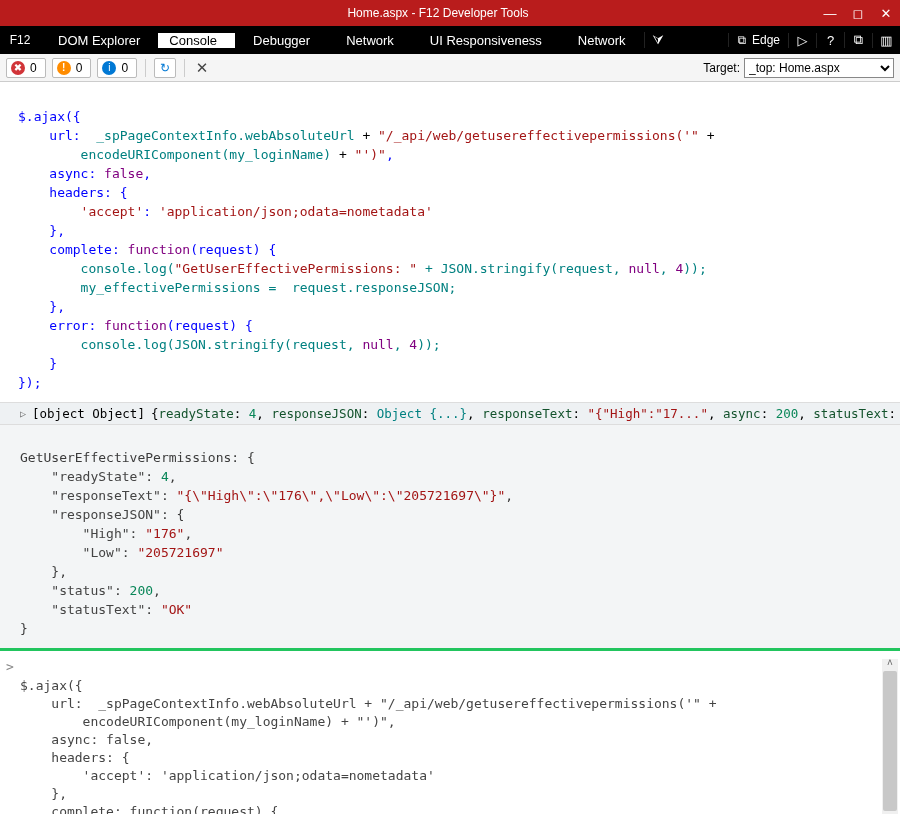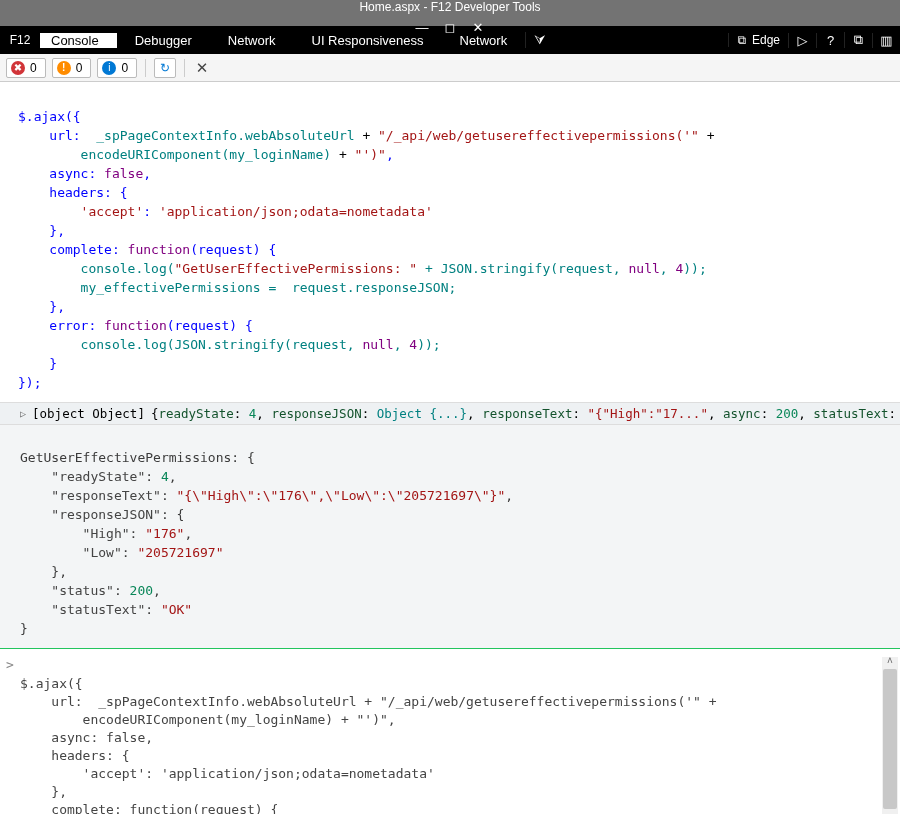--- a/index.html
+++ b/index.html
@@ -1,17 +1,17 @@
 <!DOCTYPE html>
 <html><head>
 <meta charset="utf-8">
 <style>
   * { box-sizing: border-box; margin: 0; padding: 0; }
   html, body { width: 900px; height: 814px; font-family: "Segoe UI", Arial, sans-serif; font-size: 12px; overflow: hidden; background: #fff; }
-  .titlebar { height: 26px; background: #737373; color: #fff; display: flex; align-items: center; flex-direction: column; }
+  .titlebar { height: 26px; background: #b91c1c; color: #fff; display: flex; align-items: center; }
   .titlebar .title { text-align: center; flex: 1; font-size: 12px; }
   .titlebar .winbtns { display: flex; gap: 0; }
   .titlebar .wbtn { width: 28px; height: 26px; display: flex; align-items: center; justify-content: center; color: #fff; font-size: 13px; }
   .menubar { height: 28px; background: #000; color: #fff; display: flex; align-items: center; }
   .menubar .mtab { padding: 0 18px; display: flex; align-items: center; font-size: 13px; cursor: pointer; }
   .menubar .mtab.f12 { width: 40px; padding: 0; justify-content: center; font-size: 12px; }
   .menubar .mtab.active { background: #fff; color: #000; padding-left: 11px; }
   .menubar .rspace { flex: 1; }
   .menubar .ricon { width: 28px; display: flex; align-items: center; justify-content: center; font-size: 13px; border-left: 1px solid #222; }
   .menubar .edge { padding: 0 8px; display: flex; align-items: center; gap: 6px; border-left: 1px solid #222; font-size: 12px; }
@@ -32,21 +32,21 @@
   .k-red   { color: #a31515; }
   .k-purple{ color: #800080; }
   .k-black { color: #000; }
   .outrow { background: #eef1f3; border-top: 1px solid #ddd; border-bottom: 1px solid #ddd; font-family: Consolas, monospace; font-size: 12.5px; padding: 3px 6px 3px 20px; white-space: nowrap; overflow: hidden; display: flex; align-items: center; }
   .outrow .tri { margin-right: 6px; color: #666; font-size: 10px; }
   .outrow .seg { margin-right: 6px; }
   .outrow .lbl { color: #14532d; }
   .outrow .num { color: #098658; }
   .outrow .tealv { color: #008080; text-align: right; }
   .outrow .str { color: #a31515; }
-  .outbody { background: #f3f5f6; font-family: Consolas, monospace; font-size: 13px; line-height: 19px; padding: 4px 0 10px 20px; white-space: pre; color: #3b3b3b; border-bottom: 1px solid #22c55e; }
+  .outbody { background: #f3f5f6; font-family: Consolas, monospace; font-size: 13px; line-height: 19px; padding: 4px 0 10px 20px; white-space: pre; color: #3b3b3b; border-bottom: 3px solid #22c55e; }
   .outbody .key { color: #444; }
   .outbody .numv { color: #098658; }
   .outbody .strv { color: #a31515; }
   .inputwrap { position: relative; }
   .inputpane { font-family: Consolas, monospace; font-size: 13px; line-height: 18px; padding: 8px 30px 8px 20px; white-space: pre; color: #444; }
   .prompt { position: absolute; left: 6px; top: 8px; font-family: Consolas, monospace; color: #888; font-size: 13px; }
   .vscroll { position: absolute; right: 2px; top: 8px; bottom: 34px; width: 16px; background: #f0f0f0; display: flex; justify-content: center; }
   .vscroll .thumb { width: 14px; background: #c8c8c8; margin-top: 12px; height: 140px; border-radius: 2px; }
   .vscroll .arr { position: absolute; font-size: 10px; color: #666; }
   .vscroll .arr.up { top: -2px; }
@@ -59,20 +59,21 @@
   <div class="title">Home.aspx - F12 Developer Tools</div>
   <div class="winbtns">
     <div class="wbtn">—</div>
     <div class="wbtn">◻</div>
     <div class="wbtn">✕</div>
   </div>
 </div>
 
 <div class="menubar">
   <div class="mtab f12">F12</div>
+  <div class="mtab">DOM Explorer</div>
   <div class="mtab active">Console</div>
   <div class="mtab">Debugger</div>
   <div class="mtab">Network</div>
   <div class="mtab">UI Responsiveness</div>
   <div class="mtab">Network</div>
   <div class="ricon">⮛</div>
   <div class="rspace"></div>
   <div class="edge">
     <span>⧉</span>
     <span>Edge</span>
@@ -96,20 +97,26 @@
     <span class="bicon binfo">i</span>
     <span>0</span>
   </div>
   <div class="sep"></div>
   <div class="tbtn">
     <span style="color:#0078d4;">↻</span>
   </div>
   <div class="sep"></div>
   <div style="width:18px;text-align:center;color:#444;font-size:15px;">✕</div>
   <div class="flex"></div>
+  <div class="target">
+    <span>Target:</span>
+    <select>
+      <option>_top: Home.aspx</option>
+    </select>
+  </div>
 </div>
 
 <div class="codepane">
 <span class="k-blue">$.ajax({</span>
 <span class="k-blue">    url: </span><span class="k-teal"> _spPageContextInfo.webAbsoluteUrl </span><span class="k-black">+ </span><span class="k-red">"/_api/web/getusereffectivepermissions('" </span><span class="k-black">+</span>
 <span class="k-teal">        encodeURIComponent(my_loginName) </span><span class="k-black">+ </span><span class="k-red">"')"</span><span class="k-blue">,</span>
 <span class="k-blue">    async: </span><span class="k-purple">false</span><span class="k-blue">,</span>
 <span class="k-blue">    headers: {</span>
 <span class="k-red">        'accept'</span><span class="k-blue">: </span><span class="k-red">'application/json;odata=nometadata'</span>
 <span class="k-blue">    },</span>

